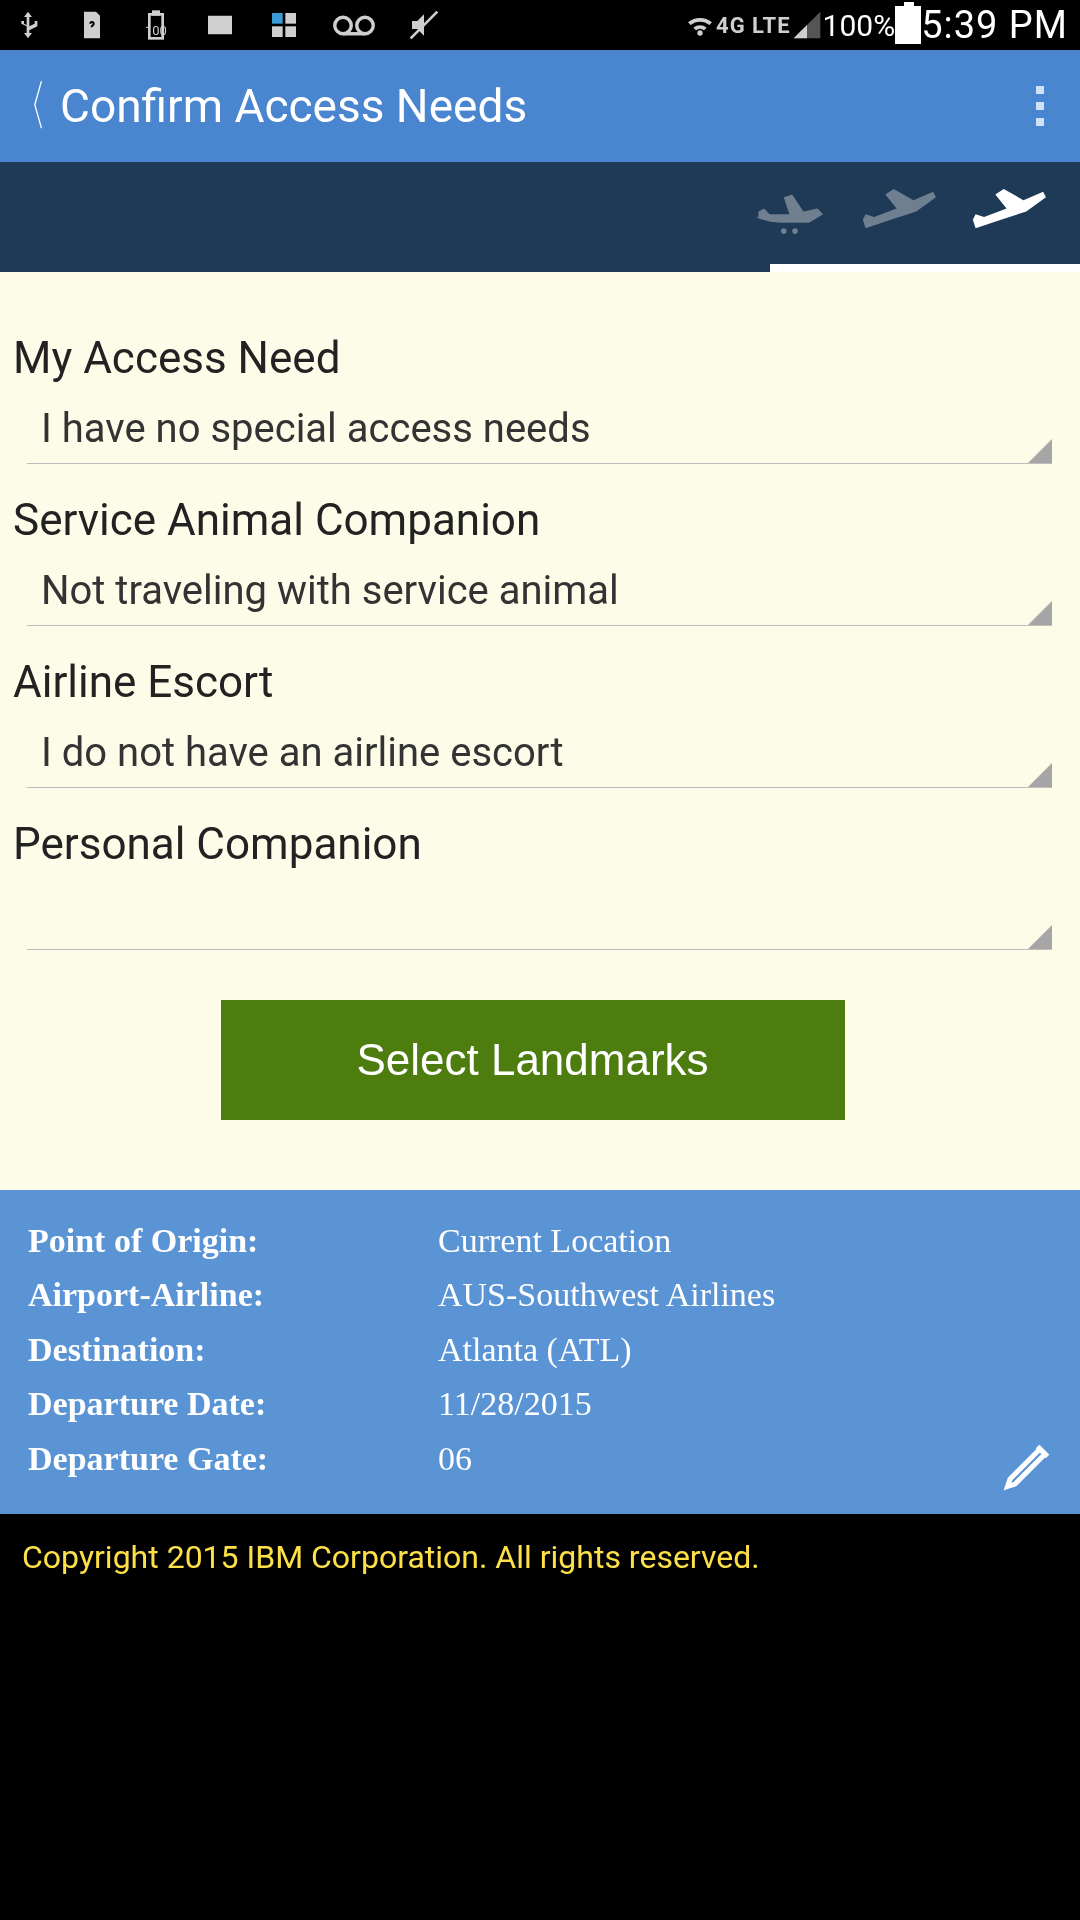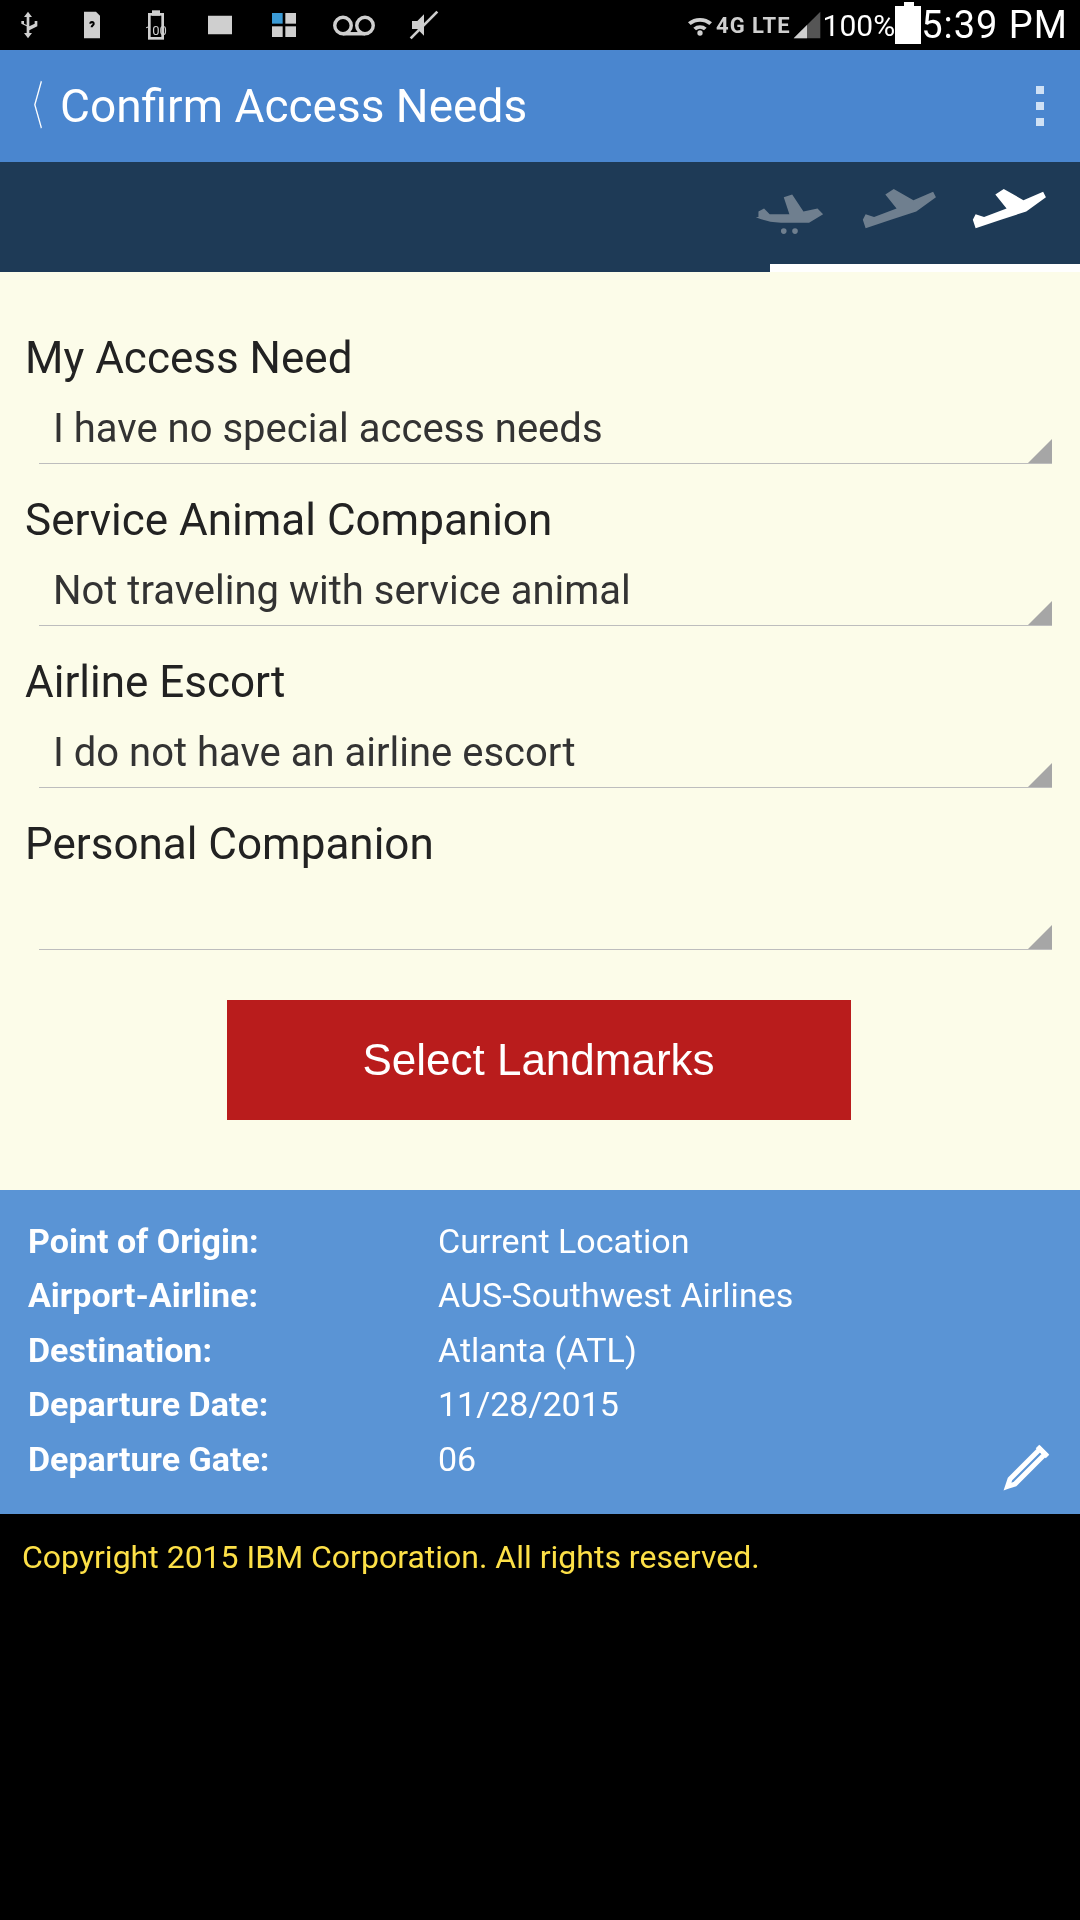--- a/index.html
+++ b/index.html
@@ -50,21 +50,21 @@
     gap: 20px;
     position: relative;
   }
   .tab-strip .plane { width: 90px; height: 60px; display:flex; align-items:center; justify-content:center; }
   .plane-svg { width: 100%; height: 100%; }
   .tab-indicator { position:absolute; bottom:0; right:0; width: 310px; height:8px; background:#fff; }
 
   
   .main {
     background: #fcfce9;
-    padding: 60px 28px 40px 25px;
+    padding: 60px 28px 40px 13px;
     min-height: 800px;
   }
   .field { margin-bottom: 30px; }
   .field-label { font-size: 44px; color:#222; font-weight:400; margin-bottom: 10px; }
   .spinner {
     margin-left: 14px;
     height: 70px;
     border-bottom: 1px solid #bdbdbd;
     position: relative;
     display:flex;
@@ -79,35 +79,36 @@
     border-style: solid;
     border-width: 0 0 24px 24px;
     border-color: transparent transparent #a6a6a6 transparent;
   }
 
   .big-btn {
     display:block;
     margin: 50px auto 30px auto;
     width: 624px;
     height: 120px;
-    background: #b91c1c;
+    background: #4d7c0f;
     color:#fff;
     font-size: 44px;
     border:none;
     cursor:pointer;
   }
 
   
   .summary {
     background:#5a94d5;
     color:#fff;
     padding: 24px 28px 28px 28px;
     position:relative;
     font-size: 34px;
     line-height: 1.6;
+    font-family: Liberation Serif, serif;
   }
   .summary-row { display:flex; }
   .summary-label { width: 410px; font-weight:700; }
   .summary-value { flex:1; font-weight:400; }
   .edit-btn { position:absolute; right:20px; bottom:20px; width:60px; height:60px; }
 
   
   .footer {
     background:#000;
     color:#fde047;

